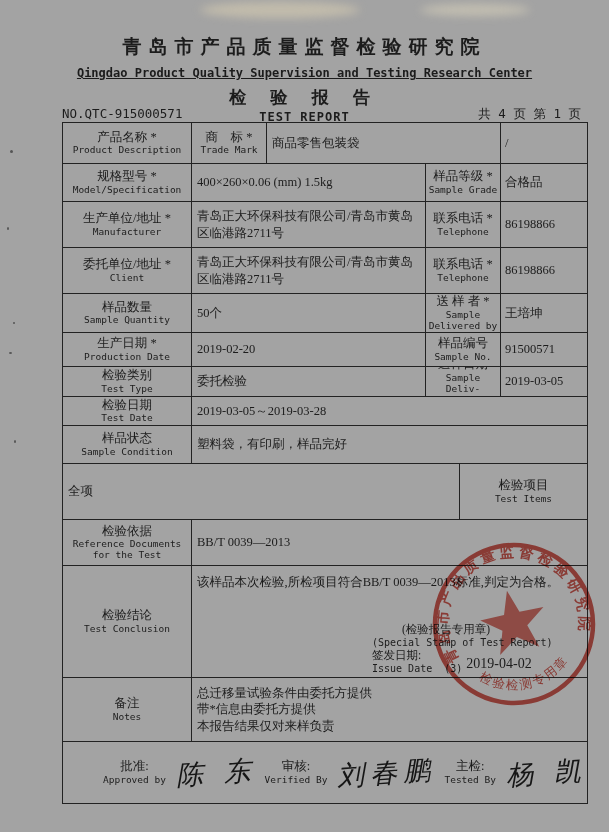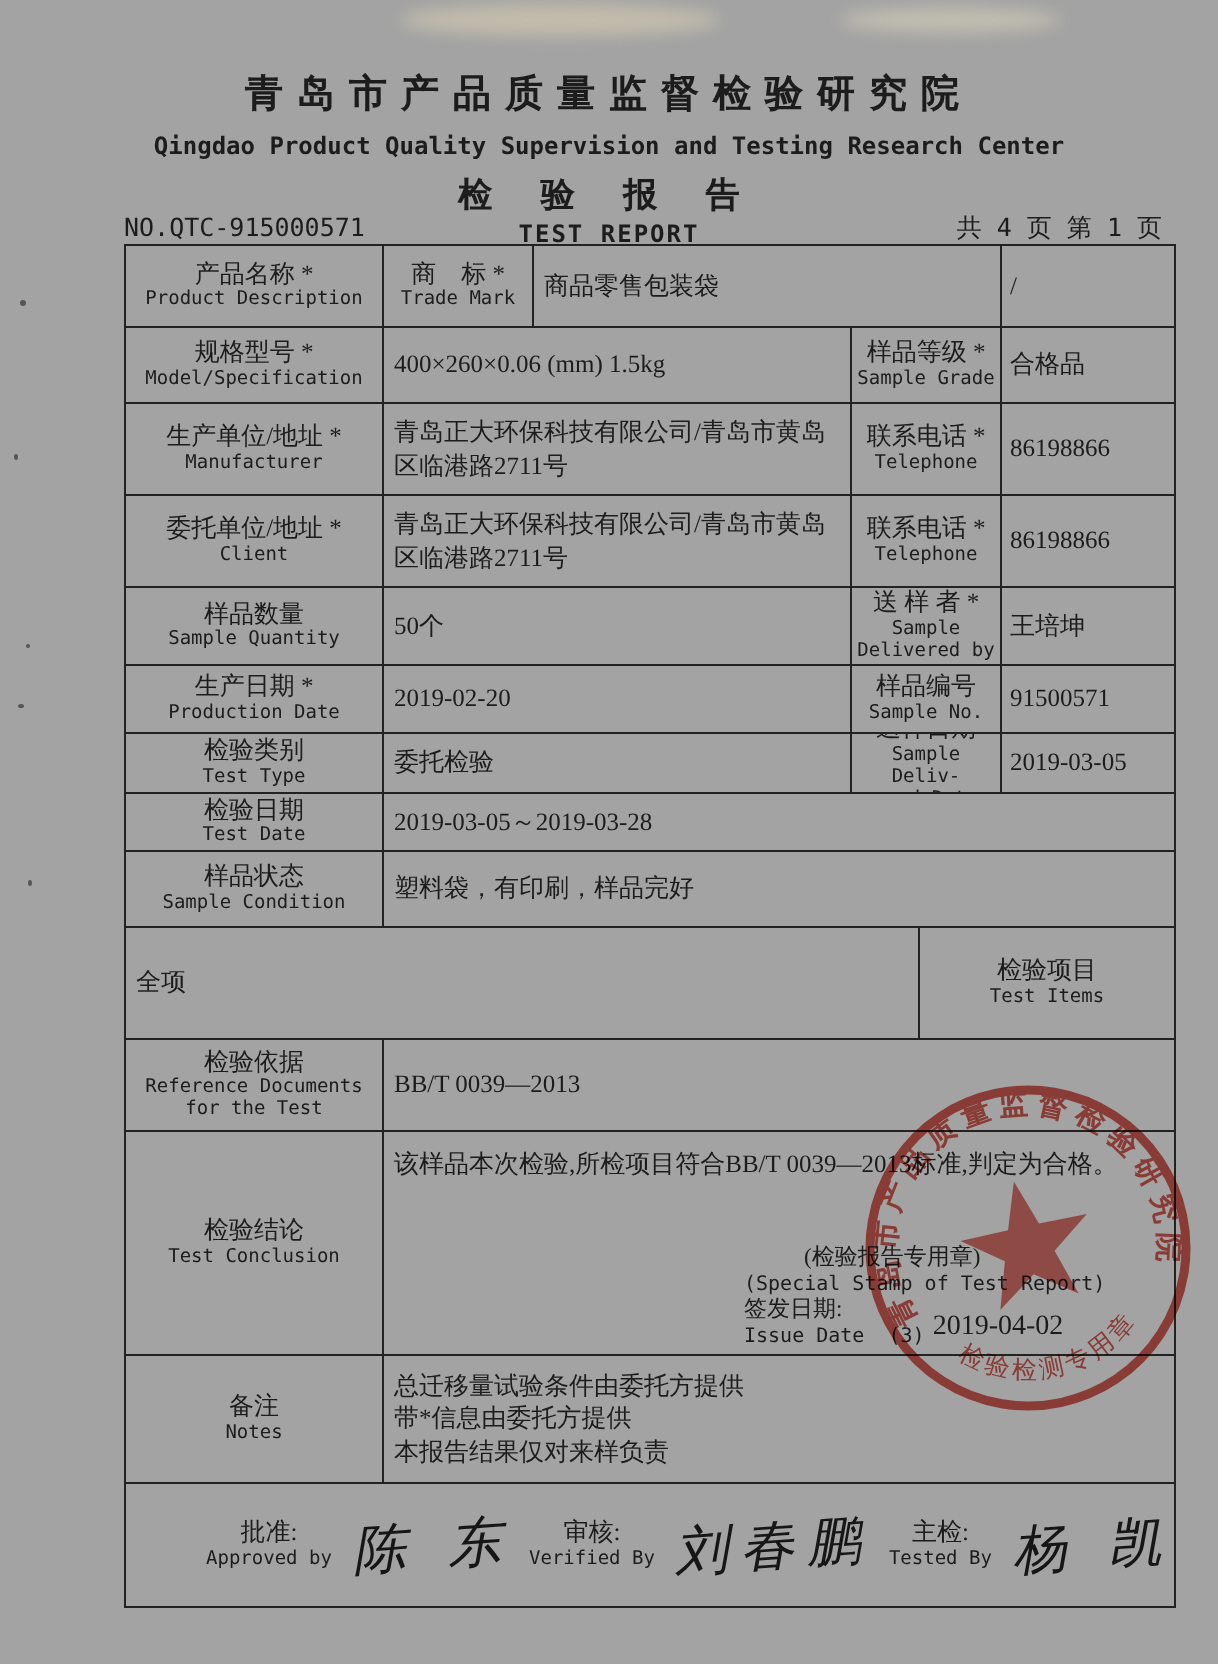--- a/index.html
+++ b/index.html
@@ -6,21 +6,21 @@
   #page{
     position:relative;width:609px;height:832px;background:#a3a3a3;
     font-family:"Liberation Serif","DejaVu Serif",serif;color:#1c1c1c;
     overflow:hidden;box-shadow:0 0 4px rgba(0,0,0,.3);
   }
   .smudge{position:absolute;border-radius:50%;filter:blur(4px);pointer-events:none;}
   .speck{position:absolute;background:#555;border-radius:50%;}
   
   #hdr{position:absolute;top:34px;left:0;width:100%;text-align:center;}
   .org-cn{font-size:19px;font-weight:bold;letter-spacing:7px;}
-  .org-en{font-size:12px;font-weight:bold;font-family:"DejaVu Sans Mono",monospace;margin-top:6px;}
+  .org-en{font-size:12px;font-weight:bold;font-family:"DejaVu Sans Mono",monospace;margin-top:6px;text-decoration:underline;}
   .rpt-cn{font-size:17px;font-weight:bold;letter-spacing:10px;margin-top:6px;}
   .rpt-en{font-size:12px;font-weight:bold;font-family:"DejaVu Sans Mono",monospace;letter-spacing:1px;margin-top:1px;}
   #no-line{position:absolute;top:106px;left:62px;right:28px;display:flex;justify-content:space-between;
     font-family:"DejaVu Sans Mono",monospace;font-size:12.5px;}
   
   #tbl{position:absolute;left:62px;top:122px;width:526px;border:1.5px solid #222;box-sizing:border-box;}
   .row{display:flex;border-top:1px solid #222;box-sizing:border-box;}
   .row:first-child{border-top:none;}
   .cell{box-sizing:border-box;border-left:1px solid #222;display:flex;flex-direction:column;
     justify-content:center;overflow:hidden;}

